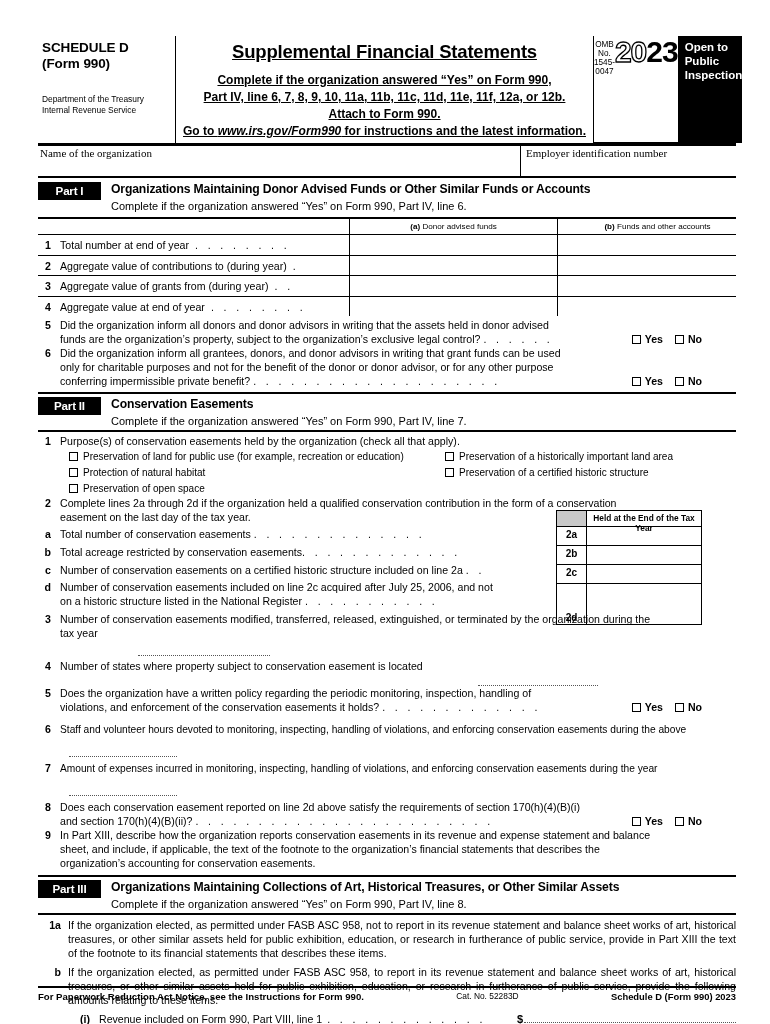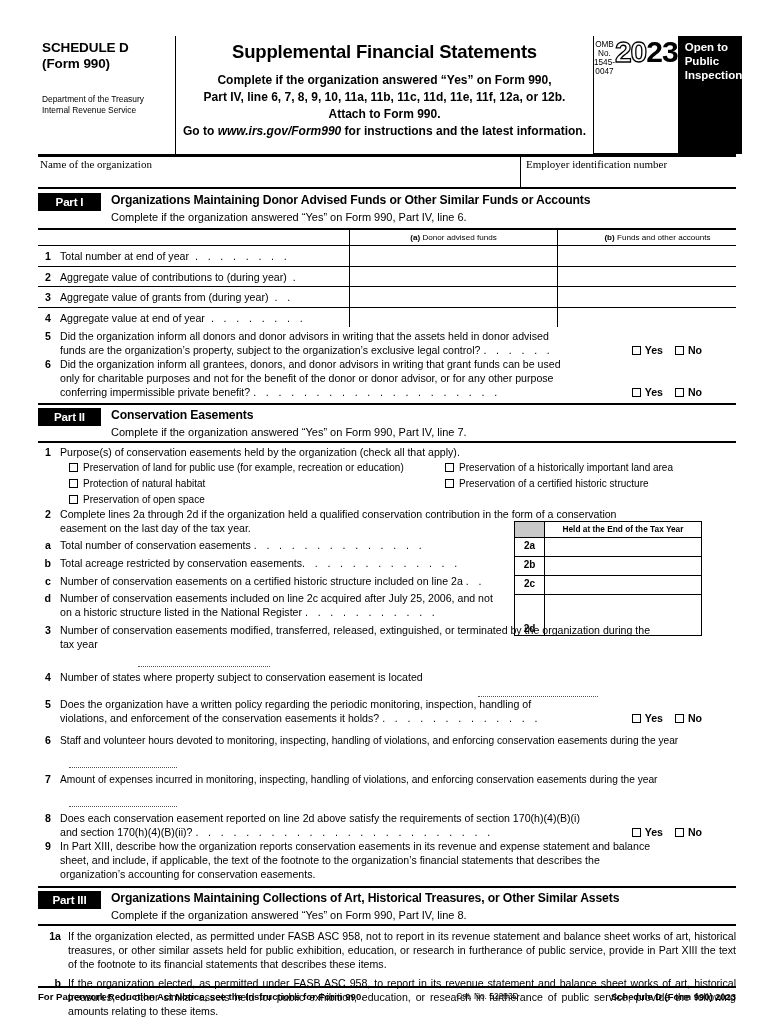--- a/index.html
+++ b/index.html
@@ -9,21 +9,21 @@
     color:#000;
     -webkit-font-smoothing:antialiased;
   }
   .page{position:relative;width:770px;height:1024px;box-sizing:border-box;padding:36px 34px 0 38px;}
 
   
   .masthead{display:flex;border-bottom:3px solid #000;}
   .mh-left{width:138px;padding:4px 6px 2px 4px;border-right:1.5px solid #000;box-sizing:border-box;}
   .sched-title{font-size:13.5px;font-weight:bold;line-height:1.22;letter-spacing:-0.1px;}
   .dept{font-size:8.4px;line-height:1.3;margin-top:21px;}
-  .mh-center{flex:1;text-align:center;padding:4px 4px 14px 4px;box-sizing:border-box;}
+  .mh-center{flex:1;text-align:center;padding:4px 4px 3px 4px;box-sizing:border-box;text-decoration:underline;}
   .form-title{font-size:18.5px;font-weight:bold;letter-spacing:-0.2px;margin-top:1px;}
   .sub{font-size:12px;font-weight:bold;line-height:1.42;margin-top:9px;}
   .sub em{font-style:italic;}
   .mh-right{width:143px;border-left:1.5px solid #000;box-sizing:border-box;display:flex;flex-direction:row;}
   .omb{font-size:8.2px;text-align:center;padding:4px 0 3px;border-bottom:1px solid #000;}
   .yearbox{text-align:center;padding:1px 0 1px;border-bottom:1px solid #000;}
   .year{font-size:30px;font-weight:bold;letter-spacing:-1px;line-height:1.02;display:inline-block;text-align:center;}
   .year .hollow{color:#fff;-webkit-text-stroke:1.3px #000;text-stroke:1.3px #000;}
   .openbox{background:#000;color:#fff;font-size:11.5px;font-weight:bold;
            padding:4px 0 5px 7px;line-height:1.22;flex:1;text-align:left;}
@@ -65,21 +65,21 @@
   .cb{display:inline-block;width:9px;height:9px;border:1.3px solid #000;
       vertical-align:-1px;margin-right:5px;box-sizing:border-box;background:#fff;}
   .yn{font-size:10.6px;font-weight:bold;white-space:nowrap;}
   .yn .cb{margin-left:9px;margin-right:4px;}
   .ynwrap{position:absolute;right:34px;}
 
   
   .blank{display:inline-block;border-bottom:1.6px dotted #555;height:9px;vertical-align:-1px;}
 
   
-  .heldtbl{position:absolute;right:34px;width:188px;border:1.5px solid #000;box-sizing:border-box;}
+  .heldtbl{position:absolute;right:34px;width:146px;border:1.5px solid #000;box-sizing:border-box;}
   .heldtbl .hr{display:flex;}
   .heldtbl .hc1{width:30px;flex:none;border-right:1.5px solid #000;box-sizing:border-box;
                 font-size:10px;font-weight:bold;text-align:center;}
   .heldtbl .hc2{flex:1;box-sizing:border-box;}
   .heldhead{background:#c9c9c9;height:15px;}
   .heldheadtxt{font-size:8.3px;font-weight:bold;text-align:center;padding-top:2px;}
   .heldrow{height:18px;border-top:1.5px solid #000;}
   .heldrow .hc1{padding-top:2px;}
   .heldrow-tall{height:40px;border-top:1.5px solid #000;}
   .heldrow-tall .hc1{display:flex;align-items:flex-end;justify-content:center;padding-bottom:1px;}
@@ -328,21 +328,21 @@
       <div><span>violations, and enforcement of the conservation easements it holds?</span> <span class="leader">. . . . . . . . . . . . .</span></div>
     </div>
     <div class="ynwrap yn" style="top:14px;">
       <span class="cb"></span><span>Yes</span>
       <span class="cb"></span><span>No</span>
     </div>
   </div>
 
   <div class="ln" style="margin-top:8px;">
     <div class="num">6</div>
-    <div class="txt" style="font-size:10.2px;"><span>Staff and volunteer hours devoted to monitoring, inspecting, handling of violations, and enforcing conservation easements during the year</span></div>
+    <div class="txt" style="font-size:10.2px;"><span>Staff and volunteer hours devoted to monitoring, inspecting, handling of violations, and enforcing conservation easements during the above</span></div>
   </div>
   <div style="margin-left:31px;margin-top:5px;"><span class="blank" style="width:108px;"></span></div>
 
   <div class="ln" style="margin-top:2px;">
     <div class="num">7</div>
     <div class="txt" style="font-size:10.2px;"><span>Amount of expenses incurred in monitoring, inspecting, handling of violations, and enforcing conservation easements during the year</span></div>
   </div>
   <div style="margin-left:31px;margin-top:5px;"><span class="blank" style="width:108px;"></span></div>
 
   <div class="ln" style="position:relative;margin-top:2px;">

